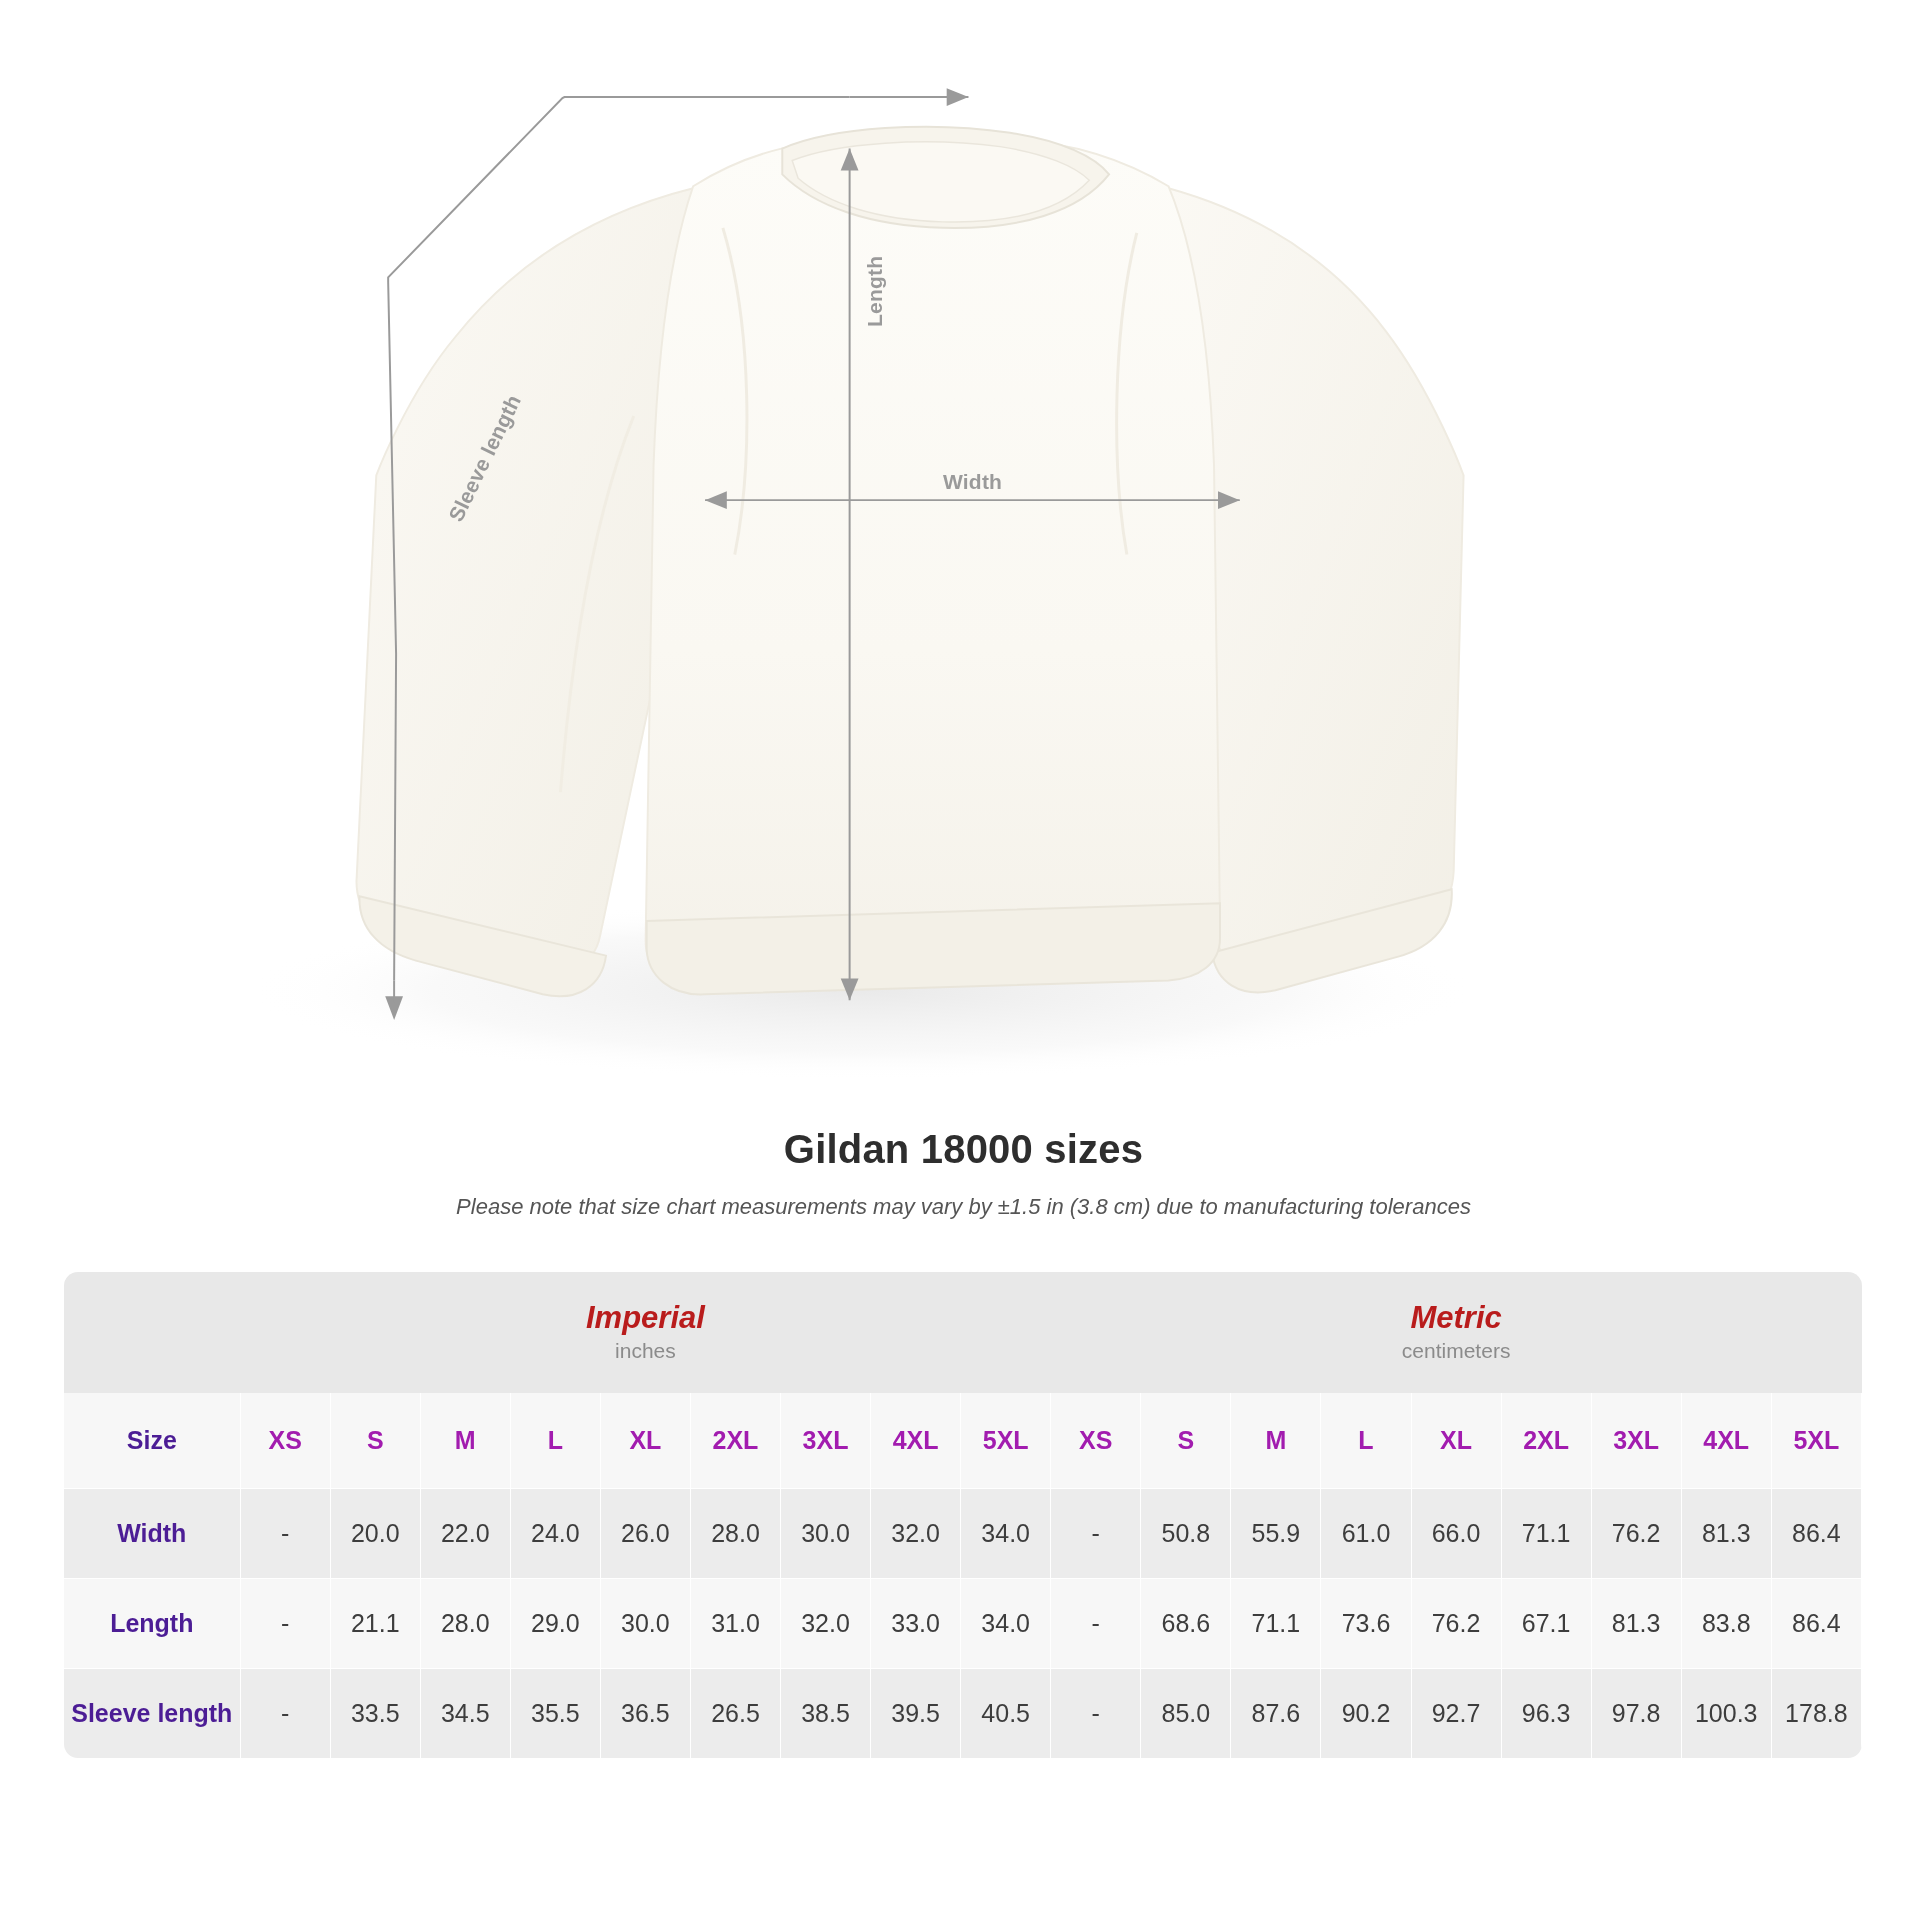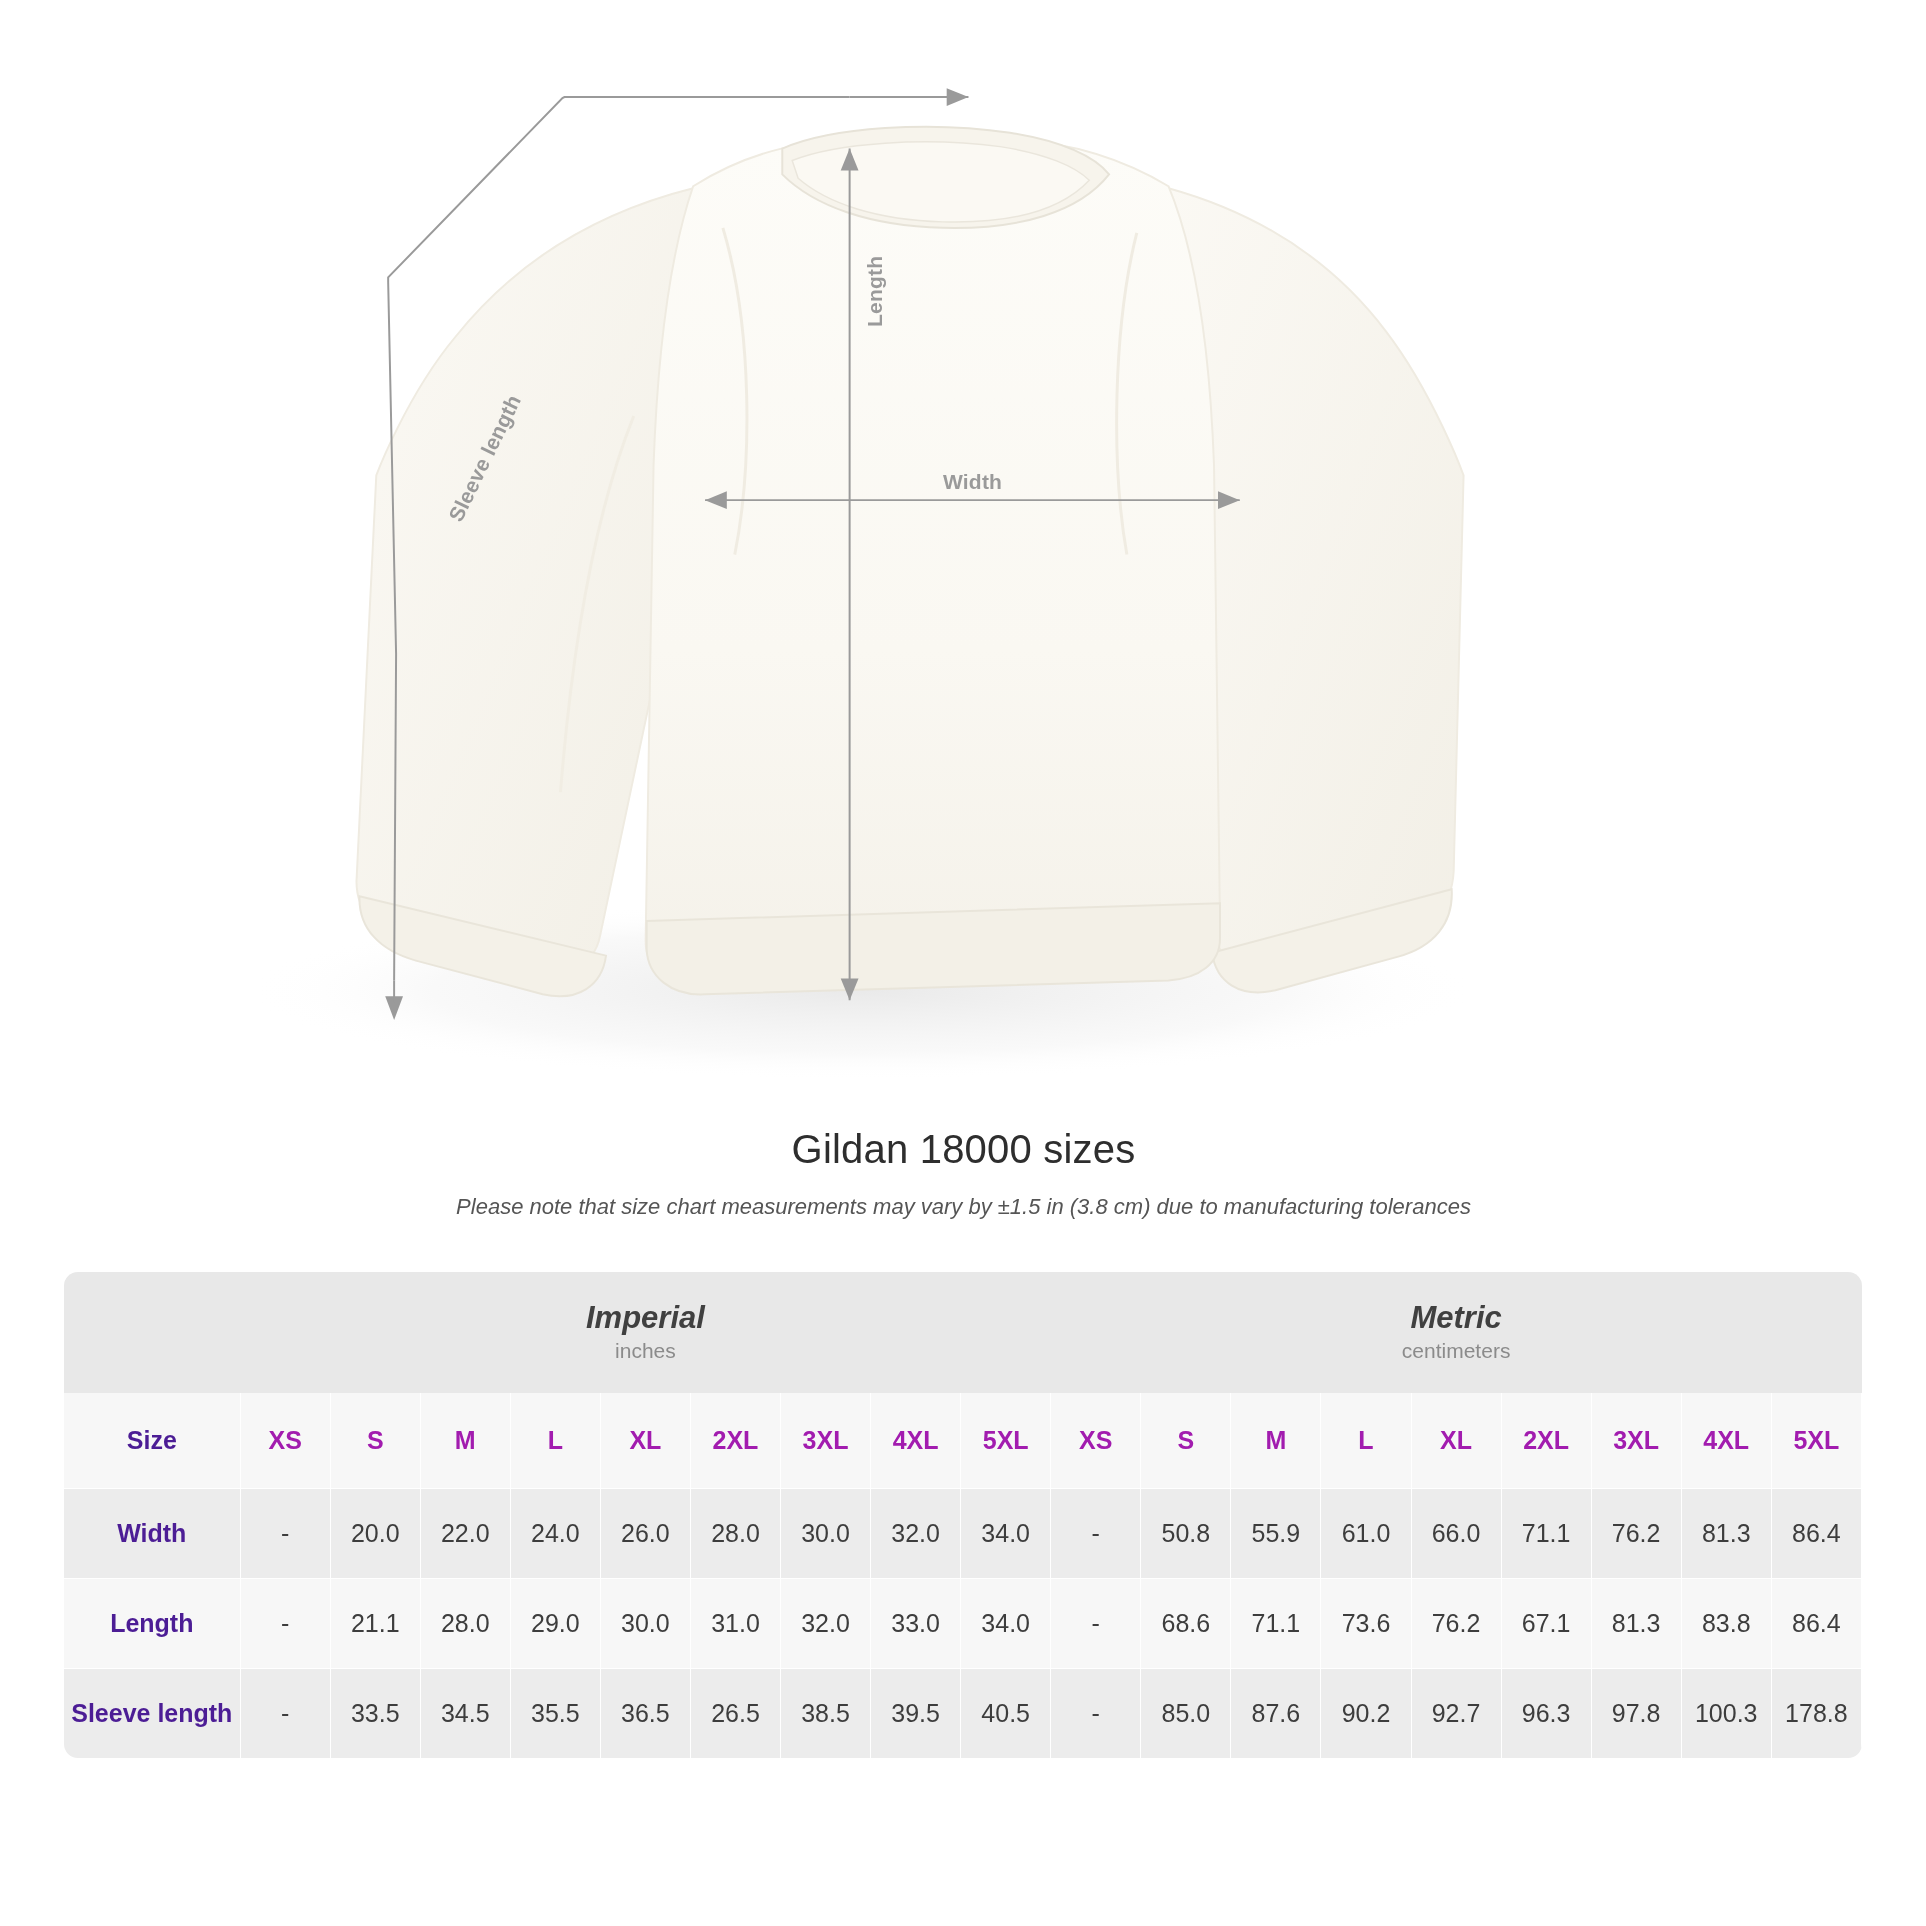--- a/index.html
+++ b/index.html
@@ -65,21 +65,21 @@
   
   .title-block {
     position: absolute;
     left: 0;
     top: 1127px;
     width: 1927px;
     text-align: center;
   }
   .chart-title {
     font-size: 40px;
-    font-weight: normal;
+    font-weight: bold;
     color: #2e2e2e;
     margin: 0 0 22px 0;
     letter-spacing: 0.2px;
   }
   .chart-note {
     font-size: 22px;
     font-style: italic;
     color: #555;
     margin: 0;
   }
@@ -105,21 +105,21 @@
     vertical-align: middle;
   }
   .unit-head {
     background: #e8e8e8;
     height: 121px;
   }
   .unit-head .unit-name {
     font-size: 31px;
     font-style: italic;
     font-weight: bold;
-    color: #404040;
+    color: #b91c1c;
     line-height: 1.15;
   }
   .unit-head .unit-sub {
     font-size: 21px;
     color: #8b8b8b;
     line-height: 1.4;
   }
   .corner-cell {
     background: #e8e8e8;
   }

